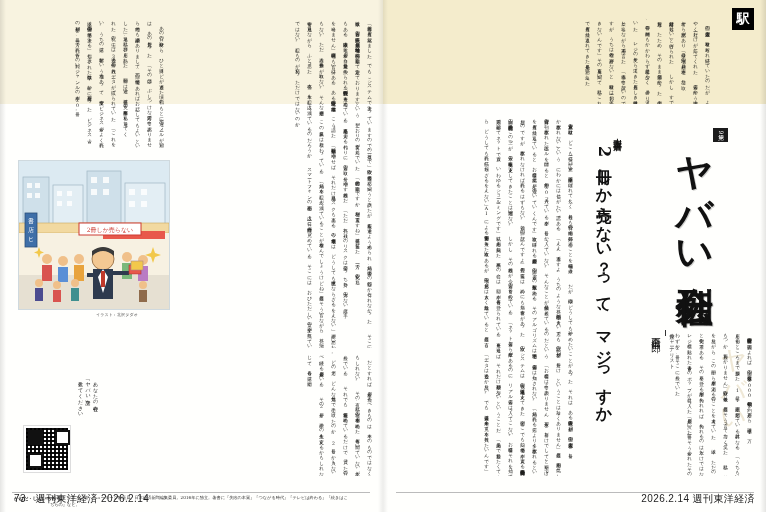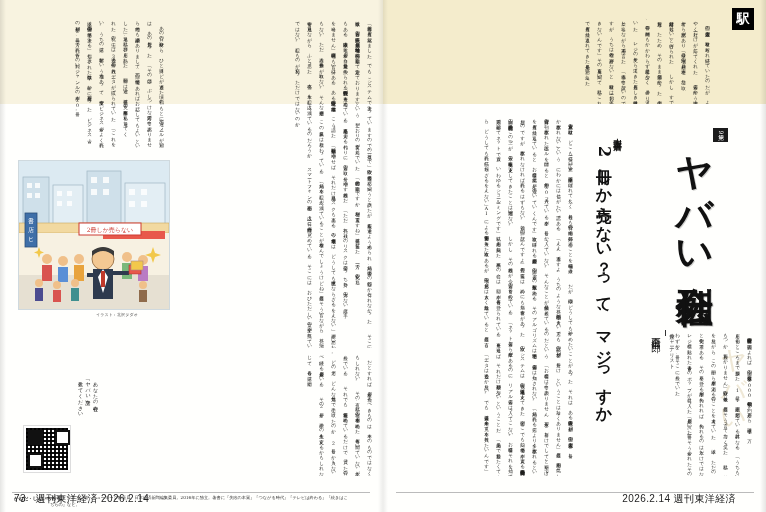--- a/index.html
+++ b/index.html
@@ -241,21 +241,21 @@
   
   .folio {
     position: absolute;
     bottom: 6px;
     font-size: 10px;
     color: #222;
     font-family: Liberation Sans, sans-serif;
     letter-spacing: 0.04em;
   }
   .folio-left { left: 14px; }
-  .folio-right { right: 30px; margin-top: 32px; }
+  .folio-right { right: 11px; margin-top: 32px; }
   .footrule-left {
     position: absolute; left: 12px; bottom: 20px; width: 358px; height: 0.5px; background: #bbb;
   }
   .footrule-right {
     position: absolute; right: 12px; bottom: 20px; width: 358px; height: 0.5px; background: #bbb;
   }
   .profile-note {
     position: absolute;
     left: 50px; bottom: 4px;
     font-size: 4.2px;

